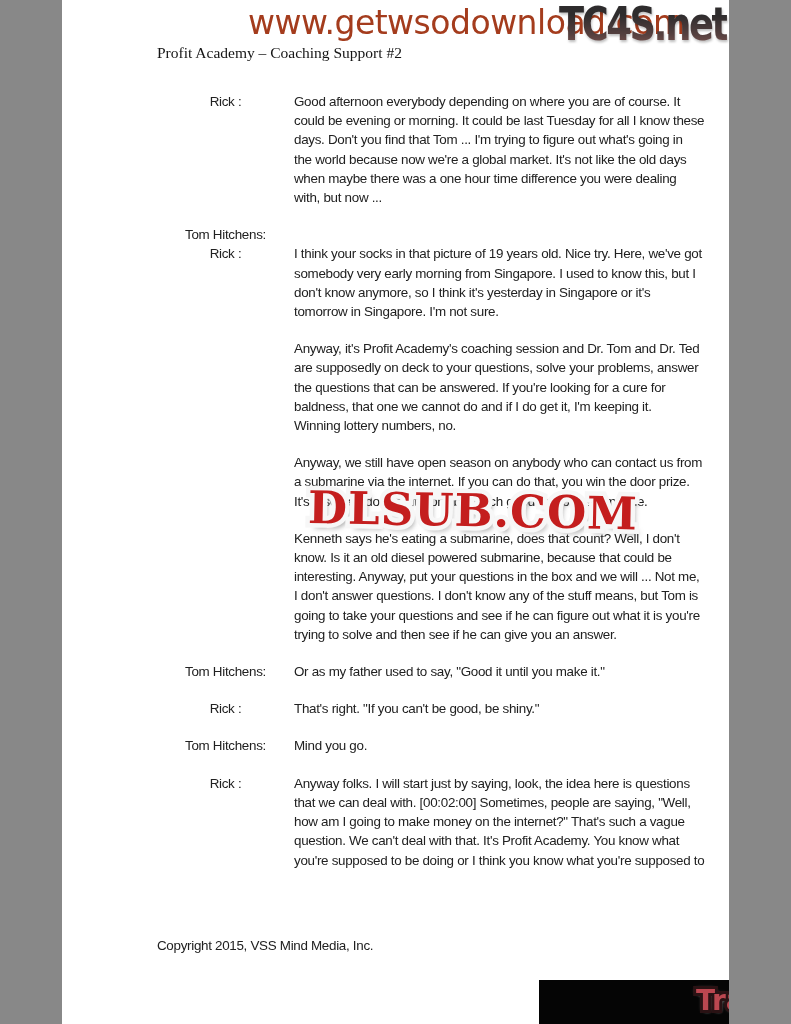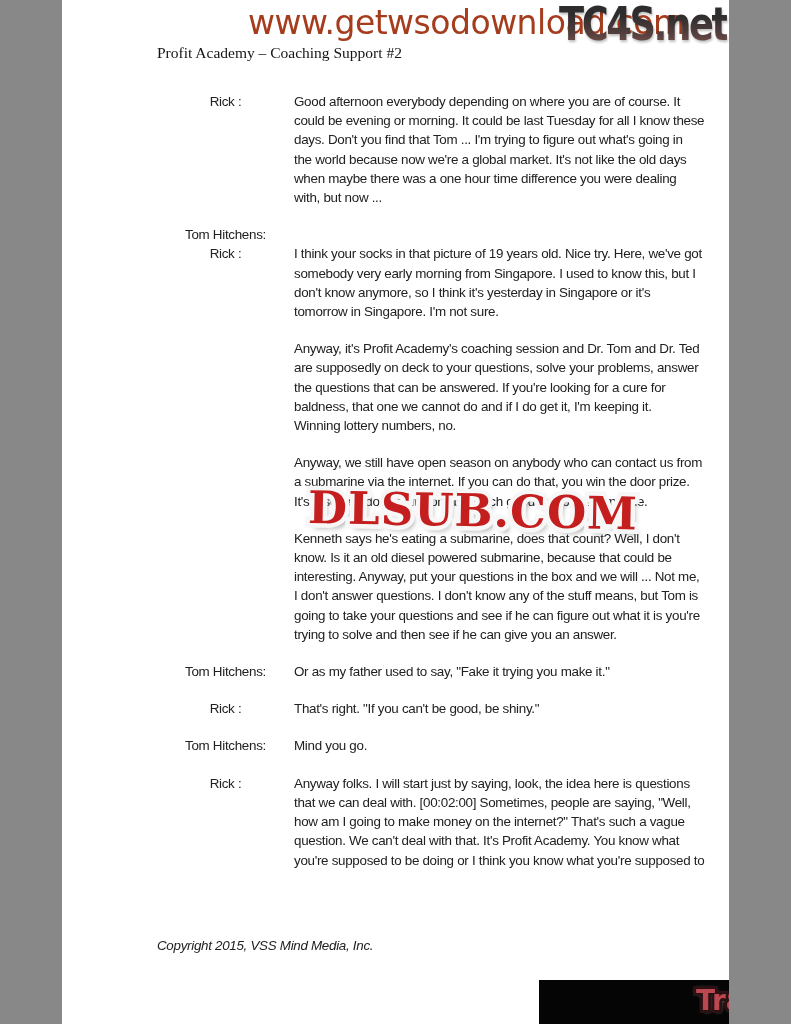--- a/index.html
+++ b/index.html
@@ -104,21 +104,20 @@
   .wm-front { color: #c41e1e; }
 
   
   .copyright {
     position: absolute;
     left: 95px; top: 938px;
     font-size: 13.4px;
     letter-spacing: -0.3px;
     color: #212121;
     white-space: nowrap;
-    font-style: italic;
   }
   .banner {
     position: absolute;
     left: 477px; top: 980px;
     width: 314px; height: 44px;
     background: #050505;
     display: flex;
     align-items: center;
     justify-content: center;
   }
@@ -187,21 +186,21 @@
 interesting. Anyway, put your questions in the box and we will ... Not me,
 I don't answer questions. I don't know any of the stuff means, but Tom is
 going to take your questions and see if he can figure out what it is you're
 trying to solve and then see if he can give you an answer.</div>
       </div>
     </div>
 
     <div class="turn">
       <div class="speaker">Tom Hitchens:</div>
       <div class="dialogue">
-        <div class="para">Or as my father used to say, "Fake it trying you make it."</div>
+        <div class="para">Or as my father used to say, "Good it until you make it."</div>
       </div>
     </div>
 
     <div class="turn">
       <div class="speaker">Rick :</div>
       <div class="dialogue">
         <div class="para">That's right. "If you can't be good, be shiny."</div>
       </div>
     </div>
 

